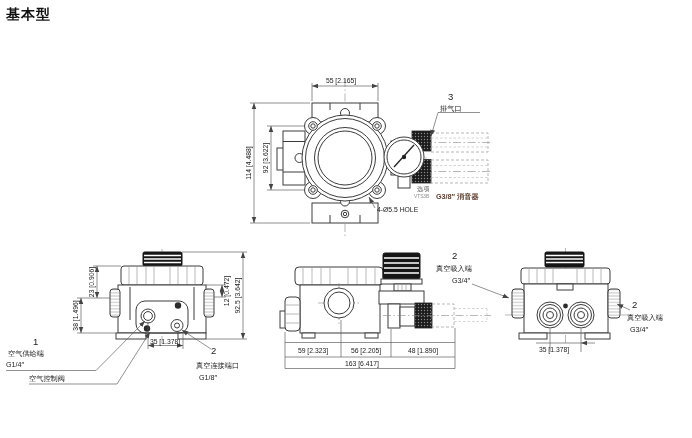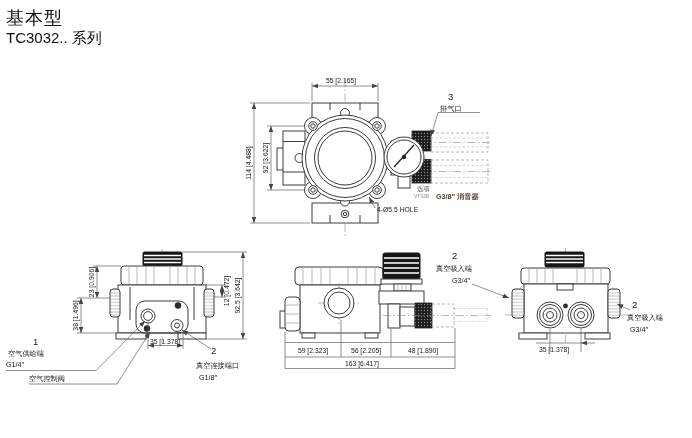--- a/index.html
+++ b/index.html
@@ -1,18 +1,18 @@
 <!DOCTYPE html>
 <html><head>
 <meta charset="utf-8">
 <style>
   html,body{margin:0;padding:0;background:#fff;}
   .page{position:relative;width:692px;height:438px;background:#fff;overflow:hidden;
         font-family:"Liberation Sans",sans-serif;color:#111;}
-  .title1{position:absolute;left:6px;top:6px;font-size:18px;font-weight:400;letter-spacing:1px;}
+  .title1{position:absolute;left:6px;top:6px;font-size:14px;font-weight:700;letter-spacing:1px;}
   .title2{position:absolute;left:6px;top:29px;font-size:15px;font-weight:500;}
   .units{position:absolute;left:280px;top:409px;width:140px;text-align:center;
          font-size:11px;font-weight:700;}
   svg{position:absolute;left:0;top:0;}
   .ol{fill:none;stroke:#3c3c3c;stroke-width:1;}
   .olw{fill:#fff;stroke:#3c3c3c;stroke-width:1;}
   .thin{fill:none;stroke:#8a8a8a;stroke-width:0.6;}
   .cl{fill:none;stroke:#888;stroke-width:0.6;stroke-dasharray:8 2.5 1.5 2.5;}
   .dim{fill:none;stroke:#555;stroke-width:0.65;}
   .dsh{fill:none;stroke:#9a9a9a;stroke-width:0.7;stroke-dasharray:3 2;}
@@ -25,21 +25,20 @@
   .t-num{font:9.5px "Liberation Sans",sans-serif;}
   .t-opt{font:6.2px "Liberation Sans",sans-serif;fill:#5c5c5c;}
   .t-opt-sm{font:4.8px "Liberation Sans",sans-serif;fill:#8d8d8d;}
   .t-opt-b{font:bold 7.2px "Liberation Sans",sans-serif;fill:#5f4030;}
 </style>
 </head>
 <body>
 
 <div class="page">
   <div class="title1">基本型</div>
-  <div class="title2">TC3032.. 系列</div>
 
   <svg width="692" height="438" viewBox="0 0 692 438">
     <defs>
       <marker id="arr" viewBox="0 0 10 10" refX="9" refY="5" markerWidth="7" markerHeight="7" markerUnits="userSpaceOnUse" orient="auto-start-reverse">
         <path d="M0,1.6 L9,5 L0,8.4 Z" fill="#444"></path>
       </marker>
       <pattern id="knurl" width="3" height="3" patternUnits="userSpaceOnUse">
         <rect width="3" height="3" fill="#1b1b1b"></rect>
         <circle cx="1.5" cy="1.5" r="0.7" fill="#8a8a8a"></circle>
       </pattern>

